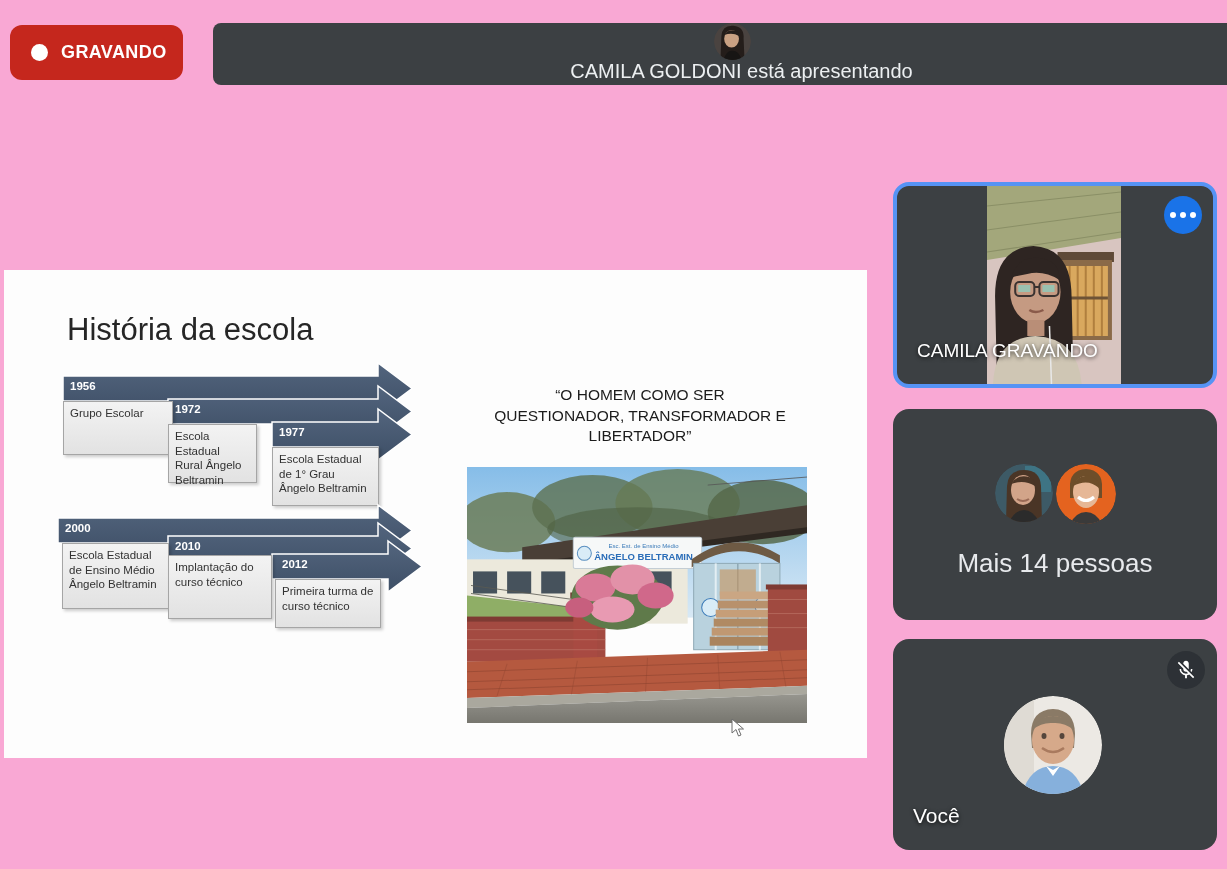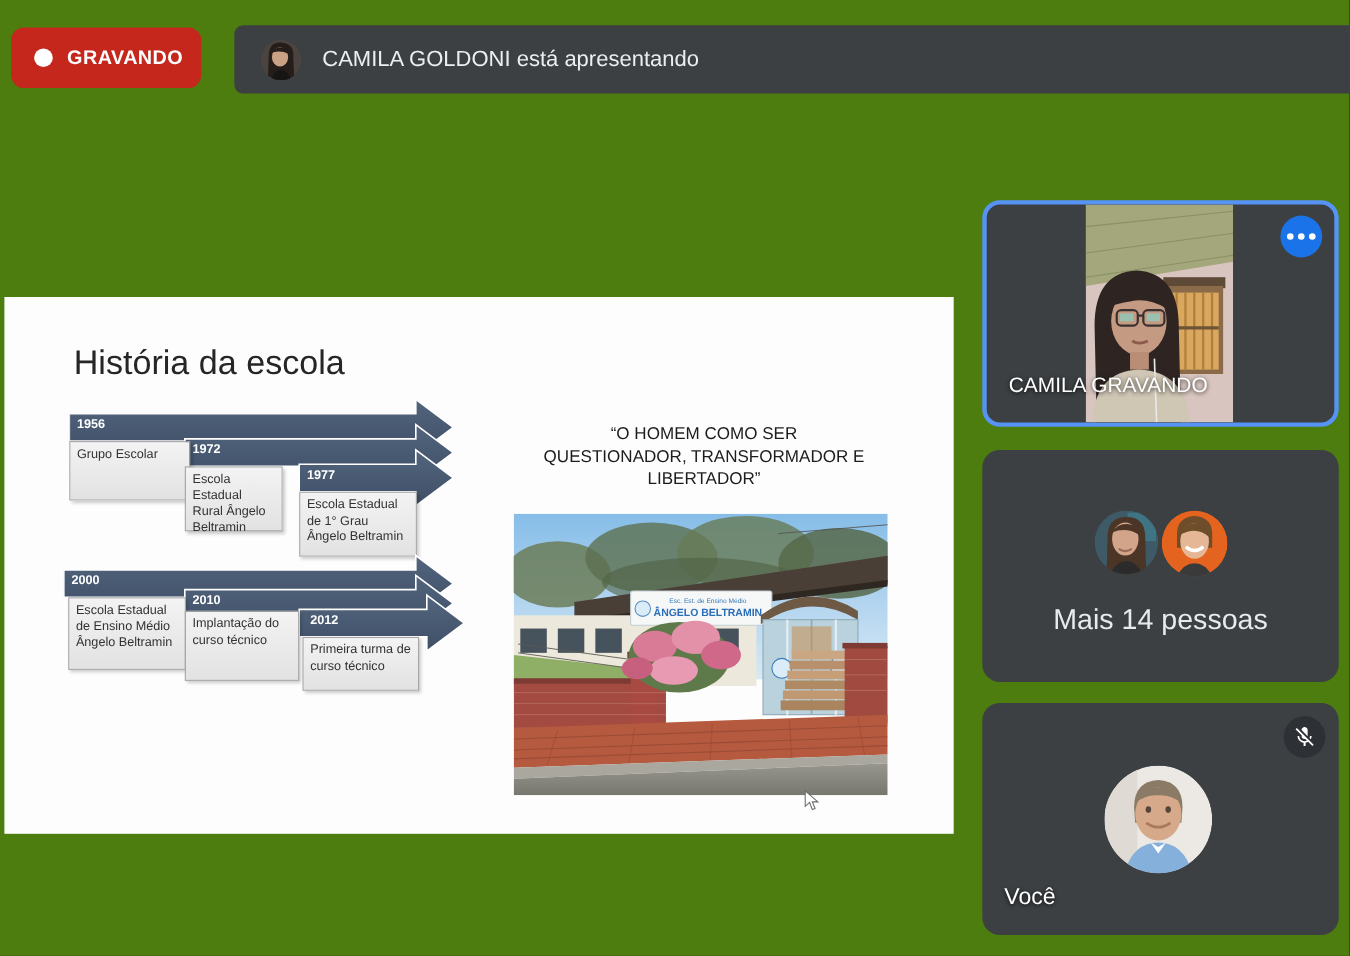--- a/index.html
+++ b/index.html
@@ -1,38 +1,38 @@
 <!DOCTYPE html>
 <html><head>
 <meta charset="utf-8">
 <style>
   * { box-sizing: border-box; margin: 0; padding: 0; }
   html,body { background:#202124; }
   #app {
     position: relative;
     width: 1227px; height: 869px;
-    background: #4d7c0f;
+    background: #f9a8d4;
     overflow: hidden;
     font-family: "Liberation Sans", sans-serif;
   }
 
   
   .rec-pill {
     position:absolute; left:10px; top:25px;
     width:173px; height:55px;
     background:#c5271d; border-radius:12px;
     display:flex; align-items:center; padding-left:21px; gap:13px;
   }
   .rec-dot { width:17px; height:17px; border-radius:50%; background:#fff; }
   .rec-label { color:#fff; font-size:18px; font-weight:bold; letter-spacing:.4px; }
 
   .present-banner {
     position:absolute; left:213px; top:23px; width:1014px; height:62px;
     background:#3c4043; border-radius:8px 0 0 8px;
-    display:flex; align-items:center; padding-left:24px;
+    display:flex; align-items:center; padding-left:24px;flex-direction:column;
   }
   .present-banner .avatar-sm {
     width:37px; height:37px; border-radius:50%; overflow:hidden; flex:0 0 auto;
   }
   .present-text { color:#eceff1; font-size:20px; font-weight:500; margin-left:19px; }
 
   
   .slide {
     position:absolute; left:4px; top:270px; width:863px; height:488px;
     background:#fdfdfd; overflow:hidden; color:#1f1f1f;

